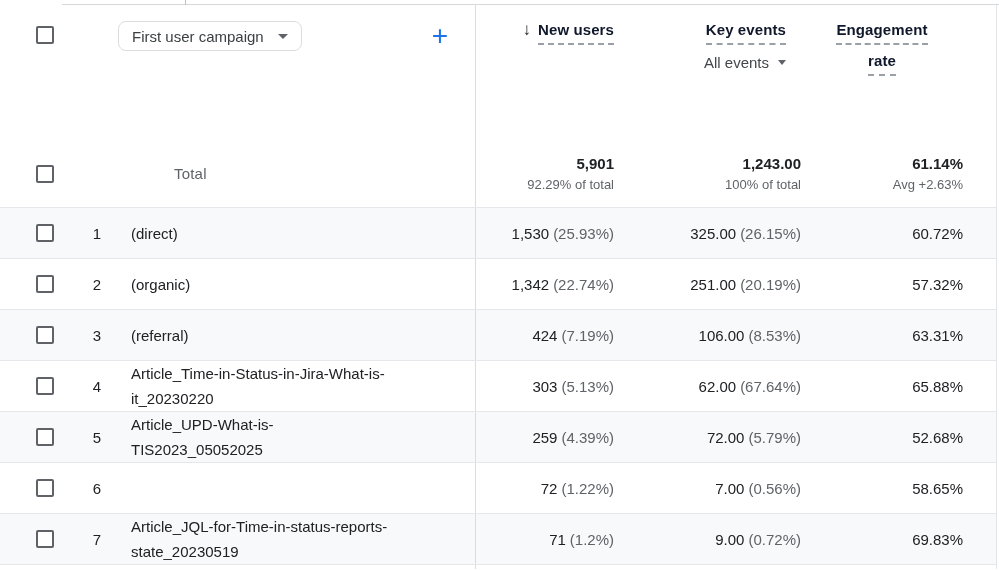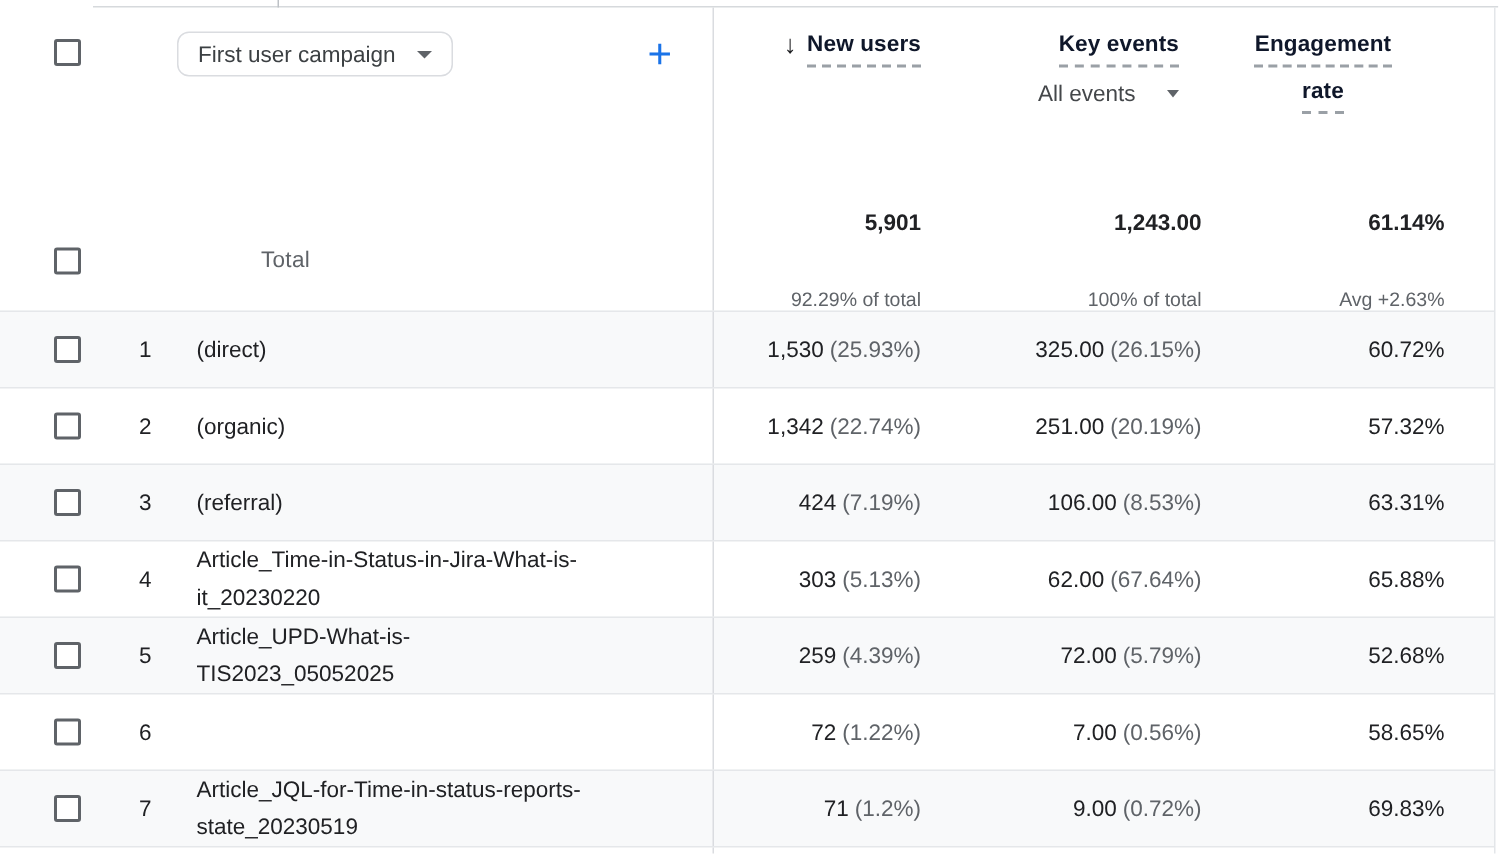--- a/index.html
+++ b/index.html
@@ -48,30 +48,30 @@
   .col-er { width:162px; flex:none; }
   .col-spacer { width:37px; flex:none; }
 
   .header-col { padding-top:16px; cursor:pointer; }
   .h-label { font-size:15px; font-weight:700; color:#0f172a; letter-spacing:.1px; }
   .dashed { border-bottom:2px dashed #9aa0a6; padding-bottom:5px; }
   .hc-nu { display:flex; justify-content:flex-end; align-items:flex-start; }
   .hc-nu .h-line { display:flex; align-items:flex-start; gap:7px; }
   .sort-arrow { font-size:17px; color:#202124; line-height:18px; }
   .hc-ke { display:flex; flex-direction:column; align-items:flex-end; padding-right:15px; }
-  .sub-select { display:flex; align-items:center; gap:21px; margin-top:9px;
+  .sub-select { display:flex; align-items:center; gap:9px; margin-top:9px;
                 font-size:15px; color:#44474a; cursor:pointer; }
   .hc-er { display:flex; flex-direction:column; align-items:center; gap:7px; }
 
   
   .trow { height:67px; }
   .total-left { align-items:center; }
   .total-left .checkbox { margin-left:36px; }
   .total-label { margin-left:120px; font-size:15px; color:#5f6368; letter-spacing:.2px; }
-  .tcell { display:flex; flex-direction:column; align-items:flex-end; justify-content:space-between; gap:5px; }
+  .tcell { display:flex; flex-direction:column; align-items:flex-end; justify-content:center; gap:5px; }
   .t-main { font-size:15px; font-weight:700; color:#202124; }
   .t-sub { font-size:13px; color:#5f6368; }
 
   
   .row { height:51px; border-top:1px solid #e5e7ea; background:#fff; }
   .row.shaded { background:#f8f9fa; }
   .row .left-pane { align-items:center; }
   .row .checkbox { margin-left:36px; }
   .idx { margin-left:31px; width:16px; flex:none; text-align:right;
          font-size:15px; color:#202124; }

